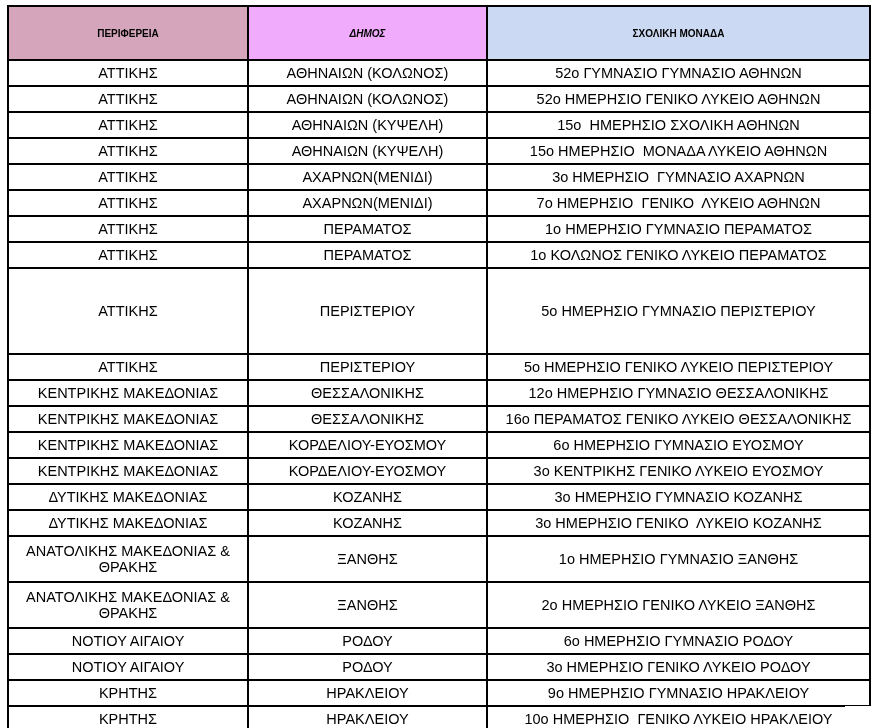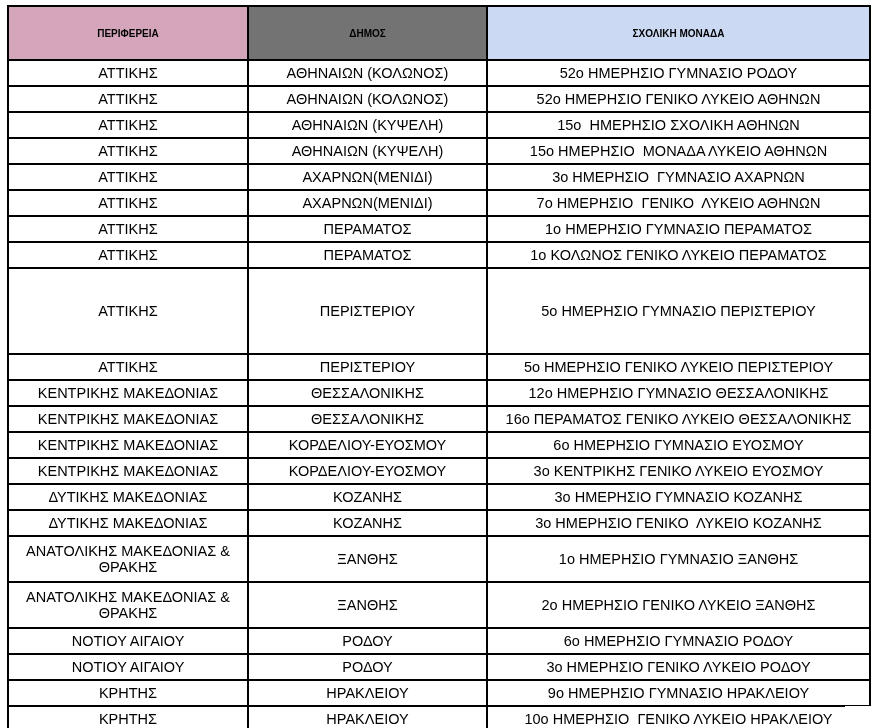--- a/index.html
+++ b/index.html
@@ -64,29 +64,29 @@
 <div class="page">
   <table class="school-table">
     <colgroup>
       <col class="c-region">
       <col class="c-municipality">
       <col class="c-school">
     </colgroup>
     <thead>
       <tr>
         <th style="background: rgb(213, 166, 187);">ΠΕΡΙΦΕΡΕΙΑ</th>
-        <th style="background: #737373;">ΔΗΜΟΣ</th>
+        <th style="background: #f0abfc; font-style: italic;">ΔΗΜΟΣ</th>
         <th style="background: rgb(203, 217, 242); margin-left: 44px;">ΣΧΟΛΙΚΗ ΜΟΝΑΔΑ</th>
       </tr>
     </thead>
     <tbody id="table-body">
         <tr class="h-normal">
     <td>ΑΤΤΙΚΗΣ</td>
     <td>ΑΘΗΝΑΙΩΝ (ΚΟΛΩΝΟΣ)</td>
-    <td>52ο ΗΜΕΡΗΣΙΟ ΓΥΜΝΑΣΙΟ ΡΟΔΟΥ</td>
+    <td>52ο ΓΥΜΝΑΣΙΟ ΓΥΜΝΑΣΙΟ ΑΘΗΝΩΝ</td>
   </tr>
         <tr class="h-normal">
     <td>ΑΤΤΙΚΗΣ</td>
     <td>ΑΘΗΝΑΙΩΝ (ΚΟΛΩΝΟΣ)</td>
     <td>52ο ΗΜΕΡΗΣΙΟ ΓΕΝΙΚΟ ΛΥΚΕΙΟ ΑΘΗΝΩΝ</td>
   </tr>
         <tr class="h-normal">
     <td>ΑΤΤΙΚΗΣ</td>
     <td>ΑΘΗΝΑΙΩΝ (ΚΥΨΕΛΗ)</td>
     <td>15ο  ΗΜΕΡΗΣΙΟ ΣΧΟΛΙΚΗ ΑΘΗΝΩΝ</td>

